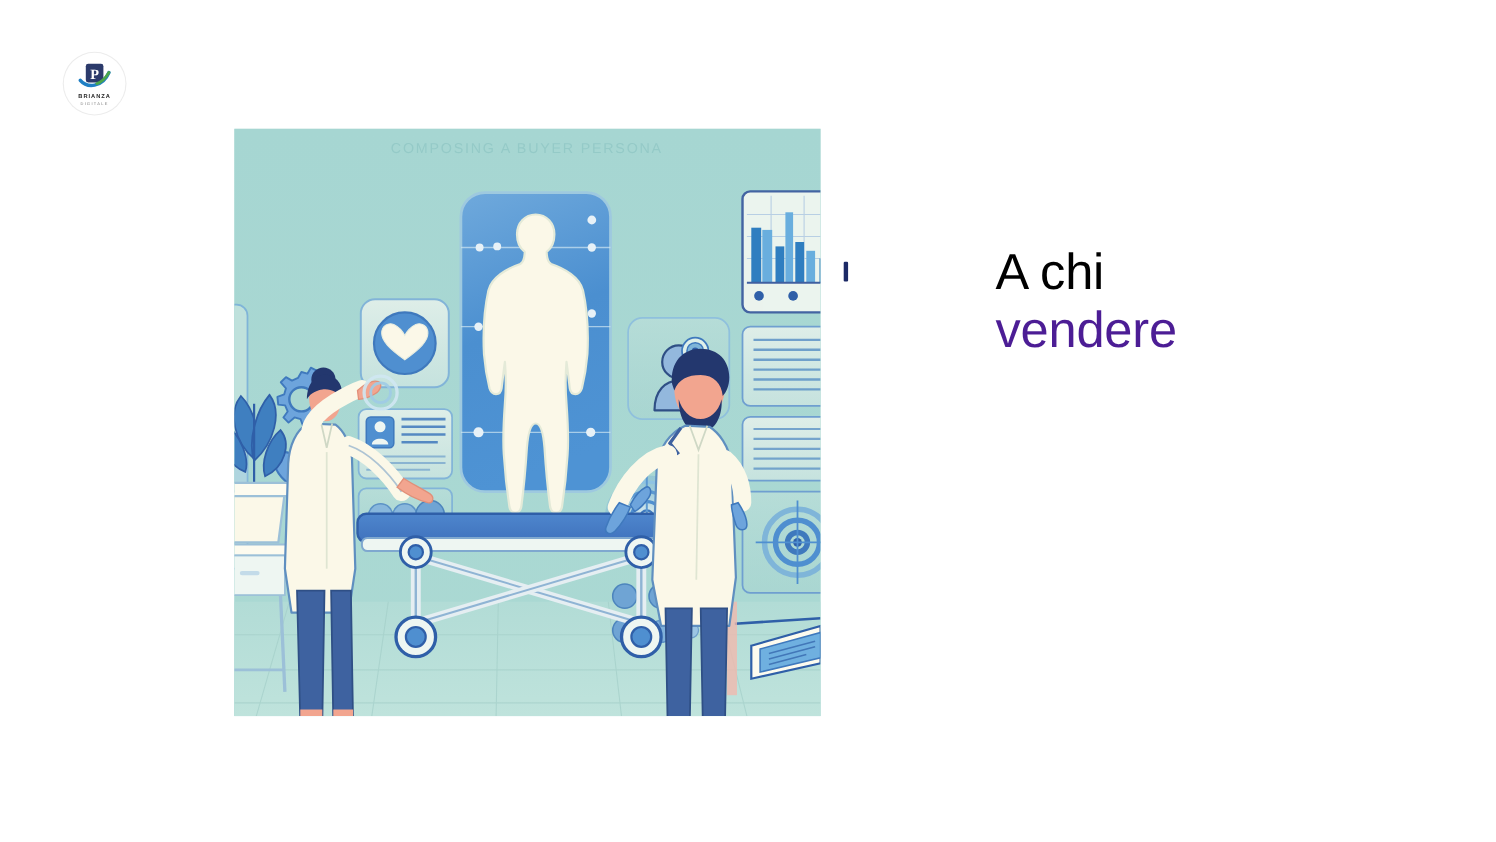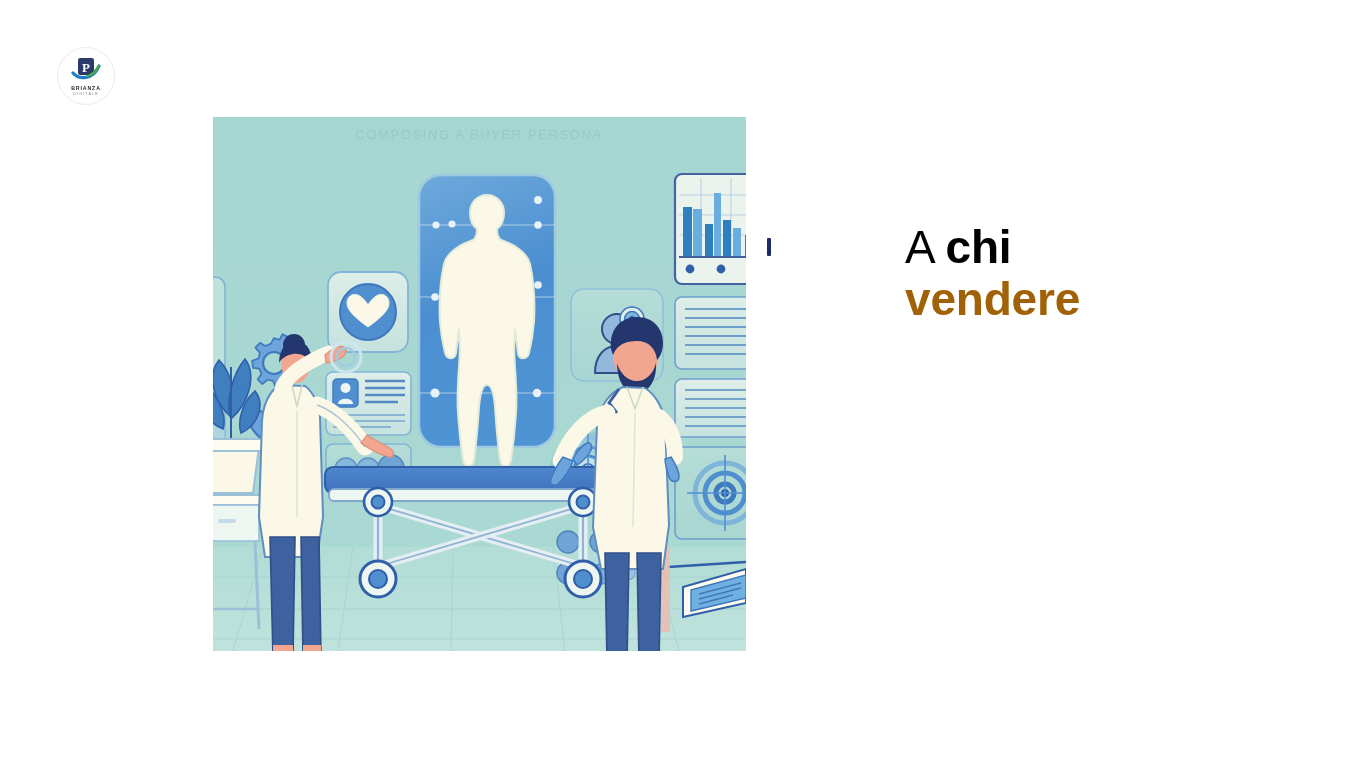--- a/index.html
+++ b/index.html
@@ -82,22 +82,22 @@
     position: absolute;
     left: 905px;
     top: 222px;
     width: 420px;
     line-height: 1.12;
     font-size: 46px;
     color: #000000;
     letter-spacing: -0.2px;
   }
   #headline .line { white-space: nowrap; display: block; }
-  #headline .b  { font-weight: bold; }
-  #headline .hl { color: #a16207; font-weight: bold; margin-top: 18px; }
+  #headline .b  { font-weight: normal; }
+  #headline .hl { color: #4c1d95; font-weight: normal; margin-top: 18px; }
   #headline .plain { font-weight: normal; }
 </style>
 </head>
 <body>
 
 <div id="brand-logo">
   <div class="logo-mark">
     <svg width="30" height="26" viewBox="0 0 30 26">
       <rect x="7" y="1" width="16" height="17" rx="2.2" fill="#2b3a6b"></rect>
       <text x="15" y="14.5" font-family="Liberation Serif, serif" font-size="13" font-weight="bold" fill="#ffffff" text-anchor="middle">P</text>

